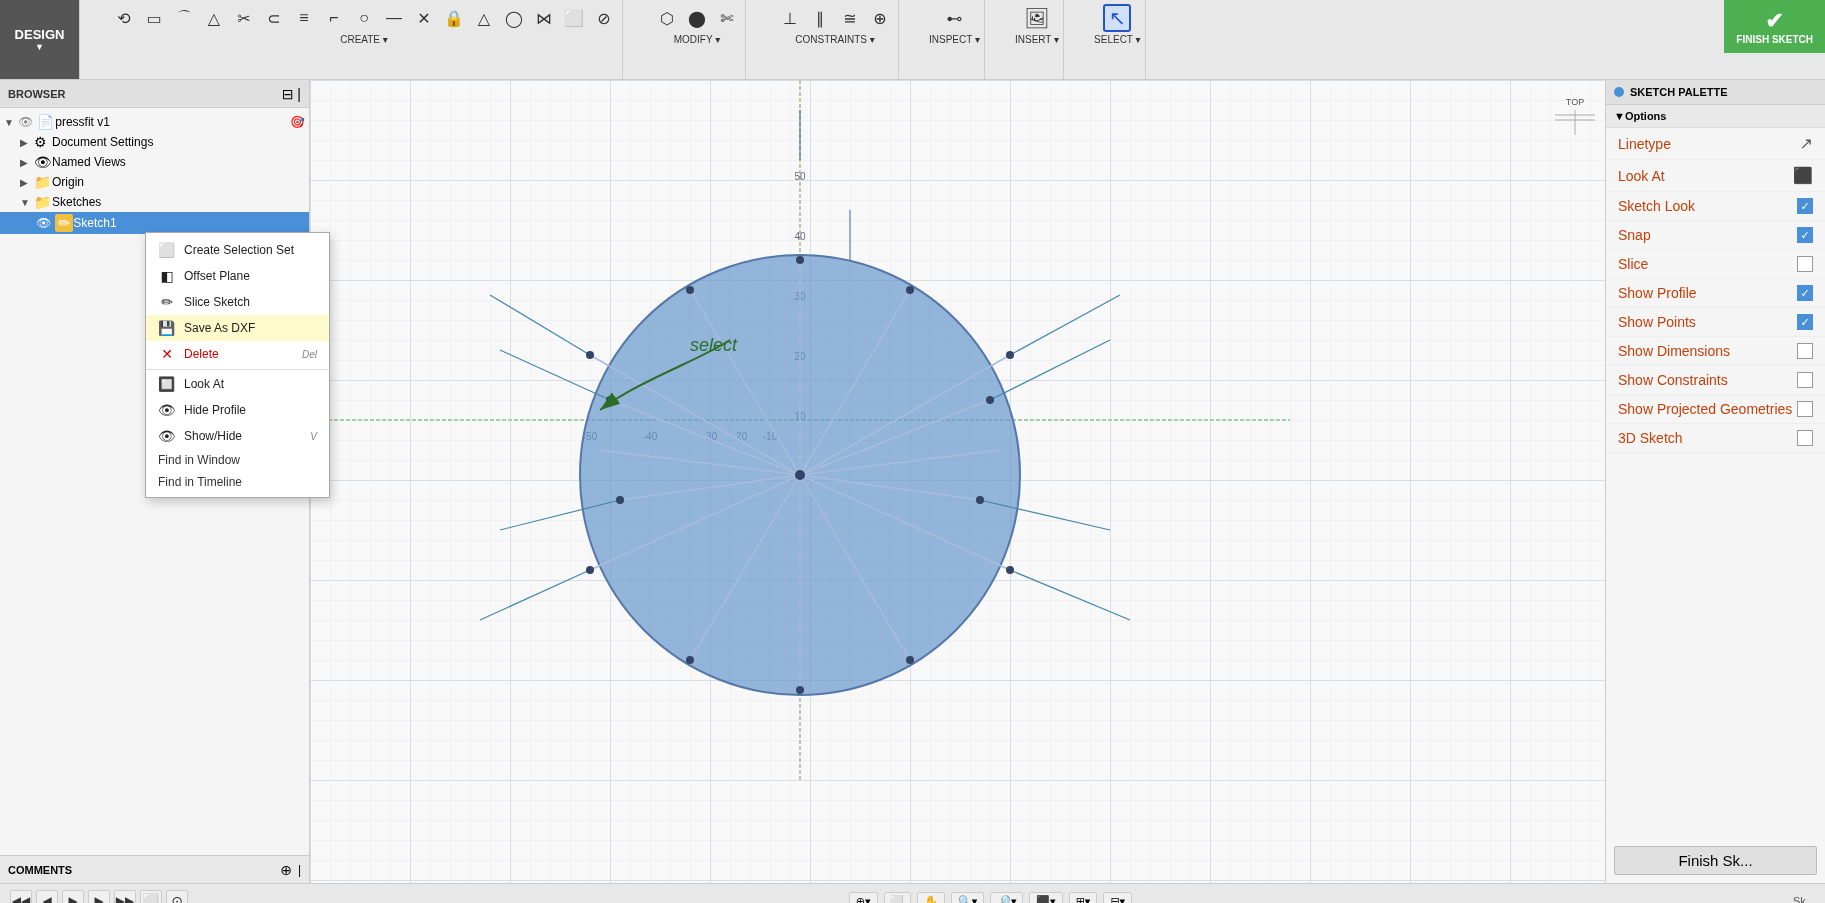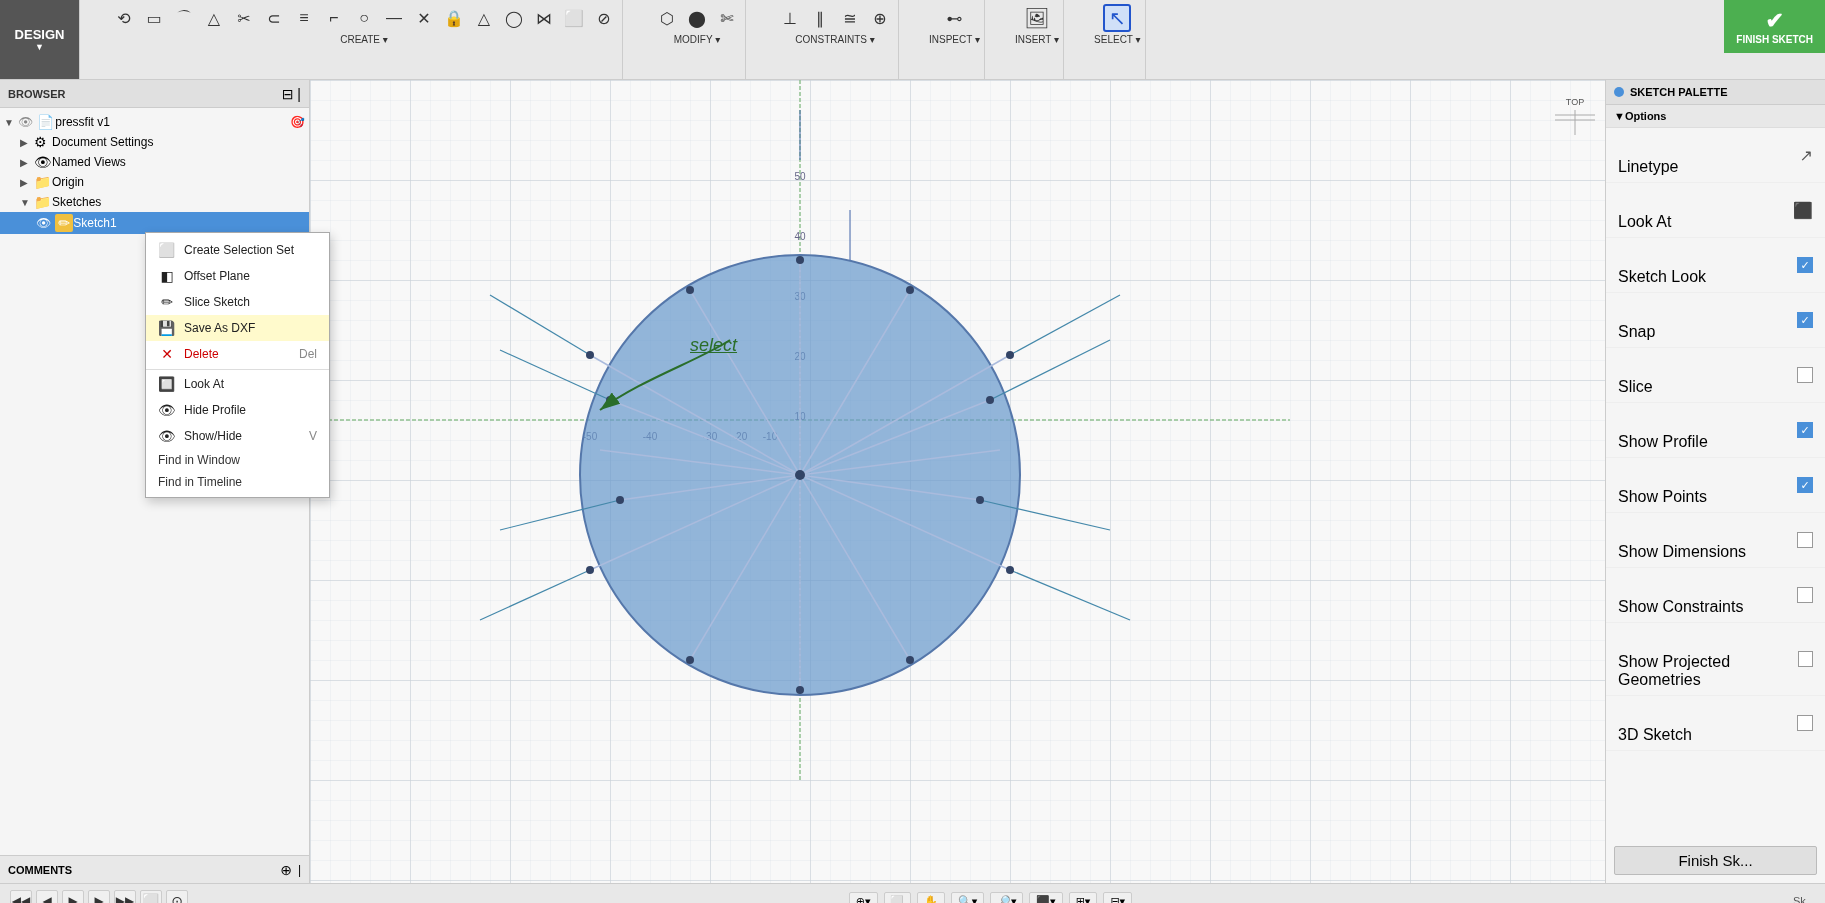--- a/index.html
+++ b/index.html
@@ -71,56 +71,56 @@
       border: 1px solid #aaa; box-shadow: 2px 4px 10px rgba(0,0,0,0.2);
       z-index: 100; width: 185px; padding: 4px 0;
     }
     .ctx-item {
       display: flex; align-items: center; padding: 5px 12px; cursor: pointer; gap: 8px;
       font-size: 12px; color: #222;
     }
     .ctx-item.highlighted-yellow { background: #fffacc; }
     .ctx-item.separator { border-top: 1px solid #ddd; margin-top: 2px; padding-top: 6px; }
     .ctx-item .ctx-icon { width: 18px; text-align: center; font-size: 14px; }
-    .ctx-item .ctx-shortcut { margin-left: auto; color: #888; font-size: 12px; }
+    .ctx-item .ctx-shortcut { margin-left: auto; color: #888; font-size: 10px; font-style: italic; }
     .ctx-item.delete-item { color: #cc0000; }
     .ctx-item.delete-item .ctx-icon { color: #cc0000; }
     .ctx-item-plain { padding: 4px 12px; font-size: 12px; color: #333; cursor: pointer; }
 
     
     .canvas-area {
       flex: 1; background: #f8f8f8; position: relative; overflow: hidden;
     }
     .grid-canvas {
       position: absolute; top: 0; left: 0; width: 100%; height: 100%;
     }
 
     
     .select-label {
-      position: absolute; top: 255px; left: 380px; font-size: 18px; color: #2a6e2a; font-style: italic; text-decoration: underline;
+      position: absolute; top: 255px; left: 380px; font-size: 18px; color: #2a6e2a; font-style: italic;
     }
 
     
     .right-panel {
       width: 220px; background: #f5f5f5; border-left: 1px solid #ccc;
       display: flex; flex-direction: column;
     }
     .palette-header {
       display: flex; align-items: center; padding: 6px 8px; background: #e0e0e0;
       border-bottom: 1px solid #ccc; font-weight: bold; font-size: 11px; gap: 6px;
     }
     .palette-section-header {
       display: flex; align-items: center; padding: 5px 8px; background: #e8e8e8;
       font-weight: bold; font-size: 11px; cursor: pointer; border-bottom: 1px solid #ddd;
     }
     .palette-row {
       display: flex; align-items: center; justify-content: space-between;
       padding: 6px 12px; border-bottom: 1px solid #eee;
     }
-    .palette-row-label { font-size: 16px; color: #000000; margin-top: 24px; }
+    .palette-row-label { font-size: 14px; color: #c2410c; }
     .palette-checkbox {
       width: 16px; height: 16px; border: 1px solid #999; background: white;
       display: flex; align-items: center; justify-content: center; cursor: pointer;
     }
     .palette-checkbox.checked { background: #4a90d9; border-color: #4a90d9; color: white; font-size: 11px; }
 
     .finish-sketch-bottom {
       margin: 8px; background: #e0e0e0; border: 1px solid #bbb; padding: 5px 10px;
       font-size: 15px; cursor: pointer; text-align: center; border-radius: 2px;
     }

